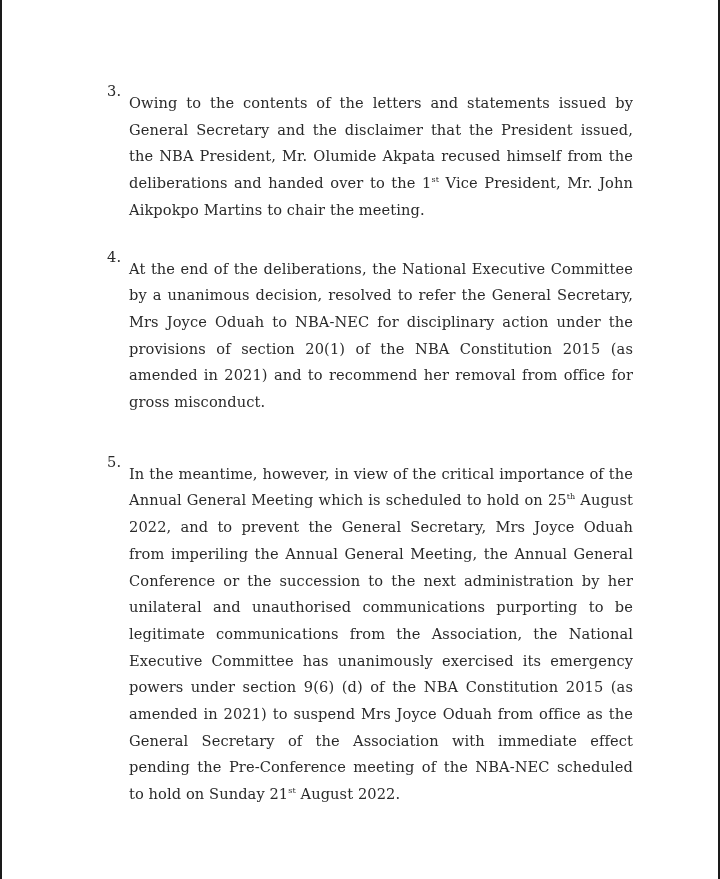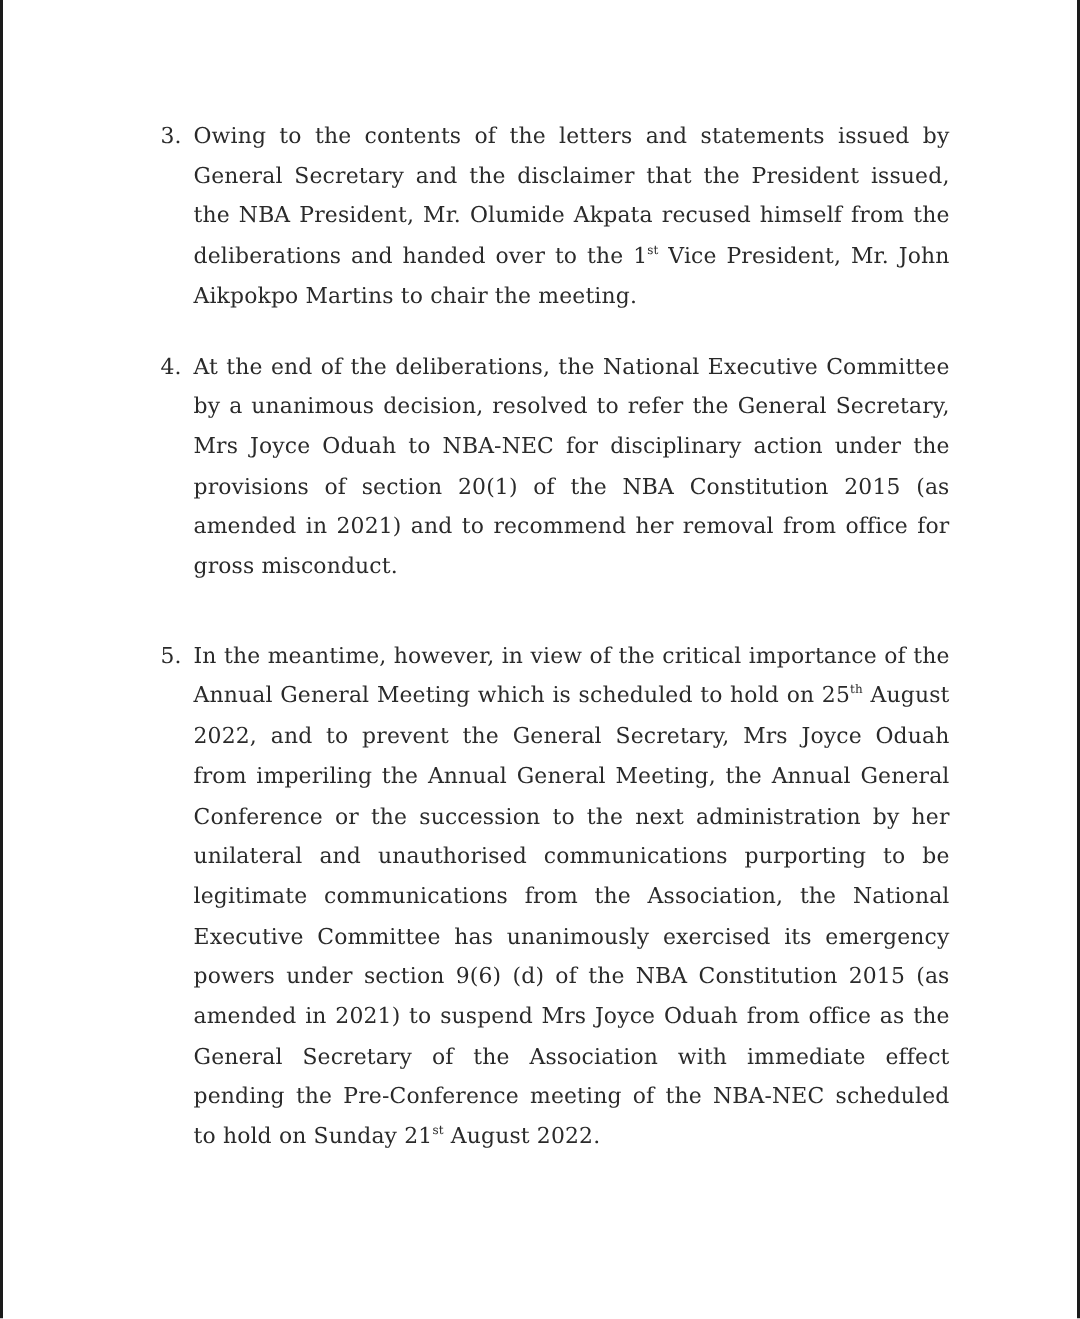--- a/index.html
+++ b/index.html
@@ -14,21 +14,21 @@
   .list {
     position: absolute; left: 105px; top: 78px; width: 526px;
     font-family: "DejaVu Serif", "Liberation Serif", serif;
     font-size: 14.6px;
     line-height: 26.7px;
     color: #2a2a2a;
     letter-spacing: 0.1px;
   }
   .item { display: flex; }
   .num { width: 22px; flex: 0 0 22px; }
-  .txt { flex: 1; text-align: justify; }
+  .txt { flex: 1; text-align: justify; margin-top: 12px; }
   .item.i3 { margin-bottom: 20px; }
   .item.i4 { margin-bottom: 33px; }
   sup { font-size: 8px; line-height: 0; vertical-align: 6px; }
 </style>
 </head>
 <body>
 
 <div class="page">
   <div class="list">
 

